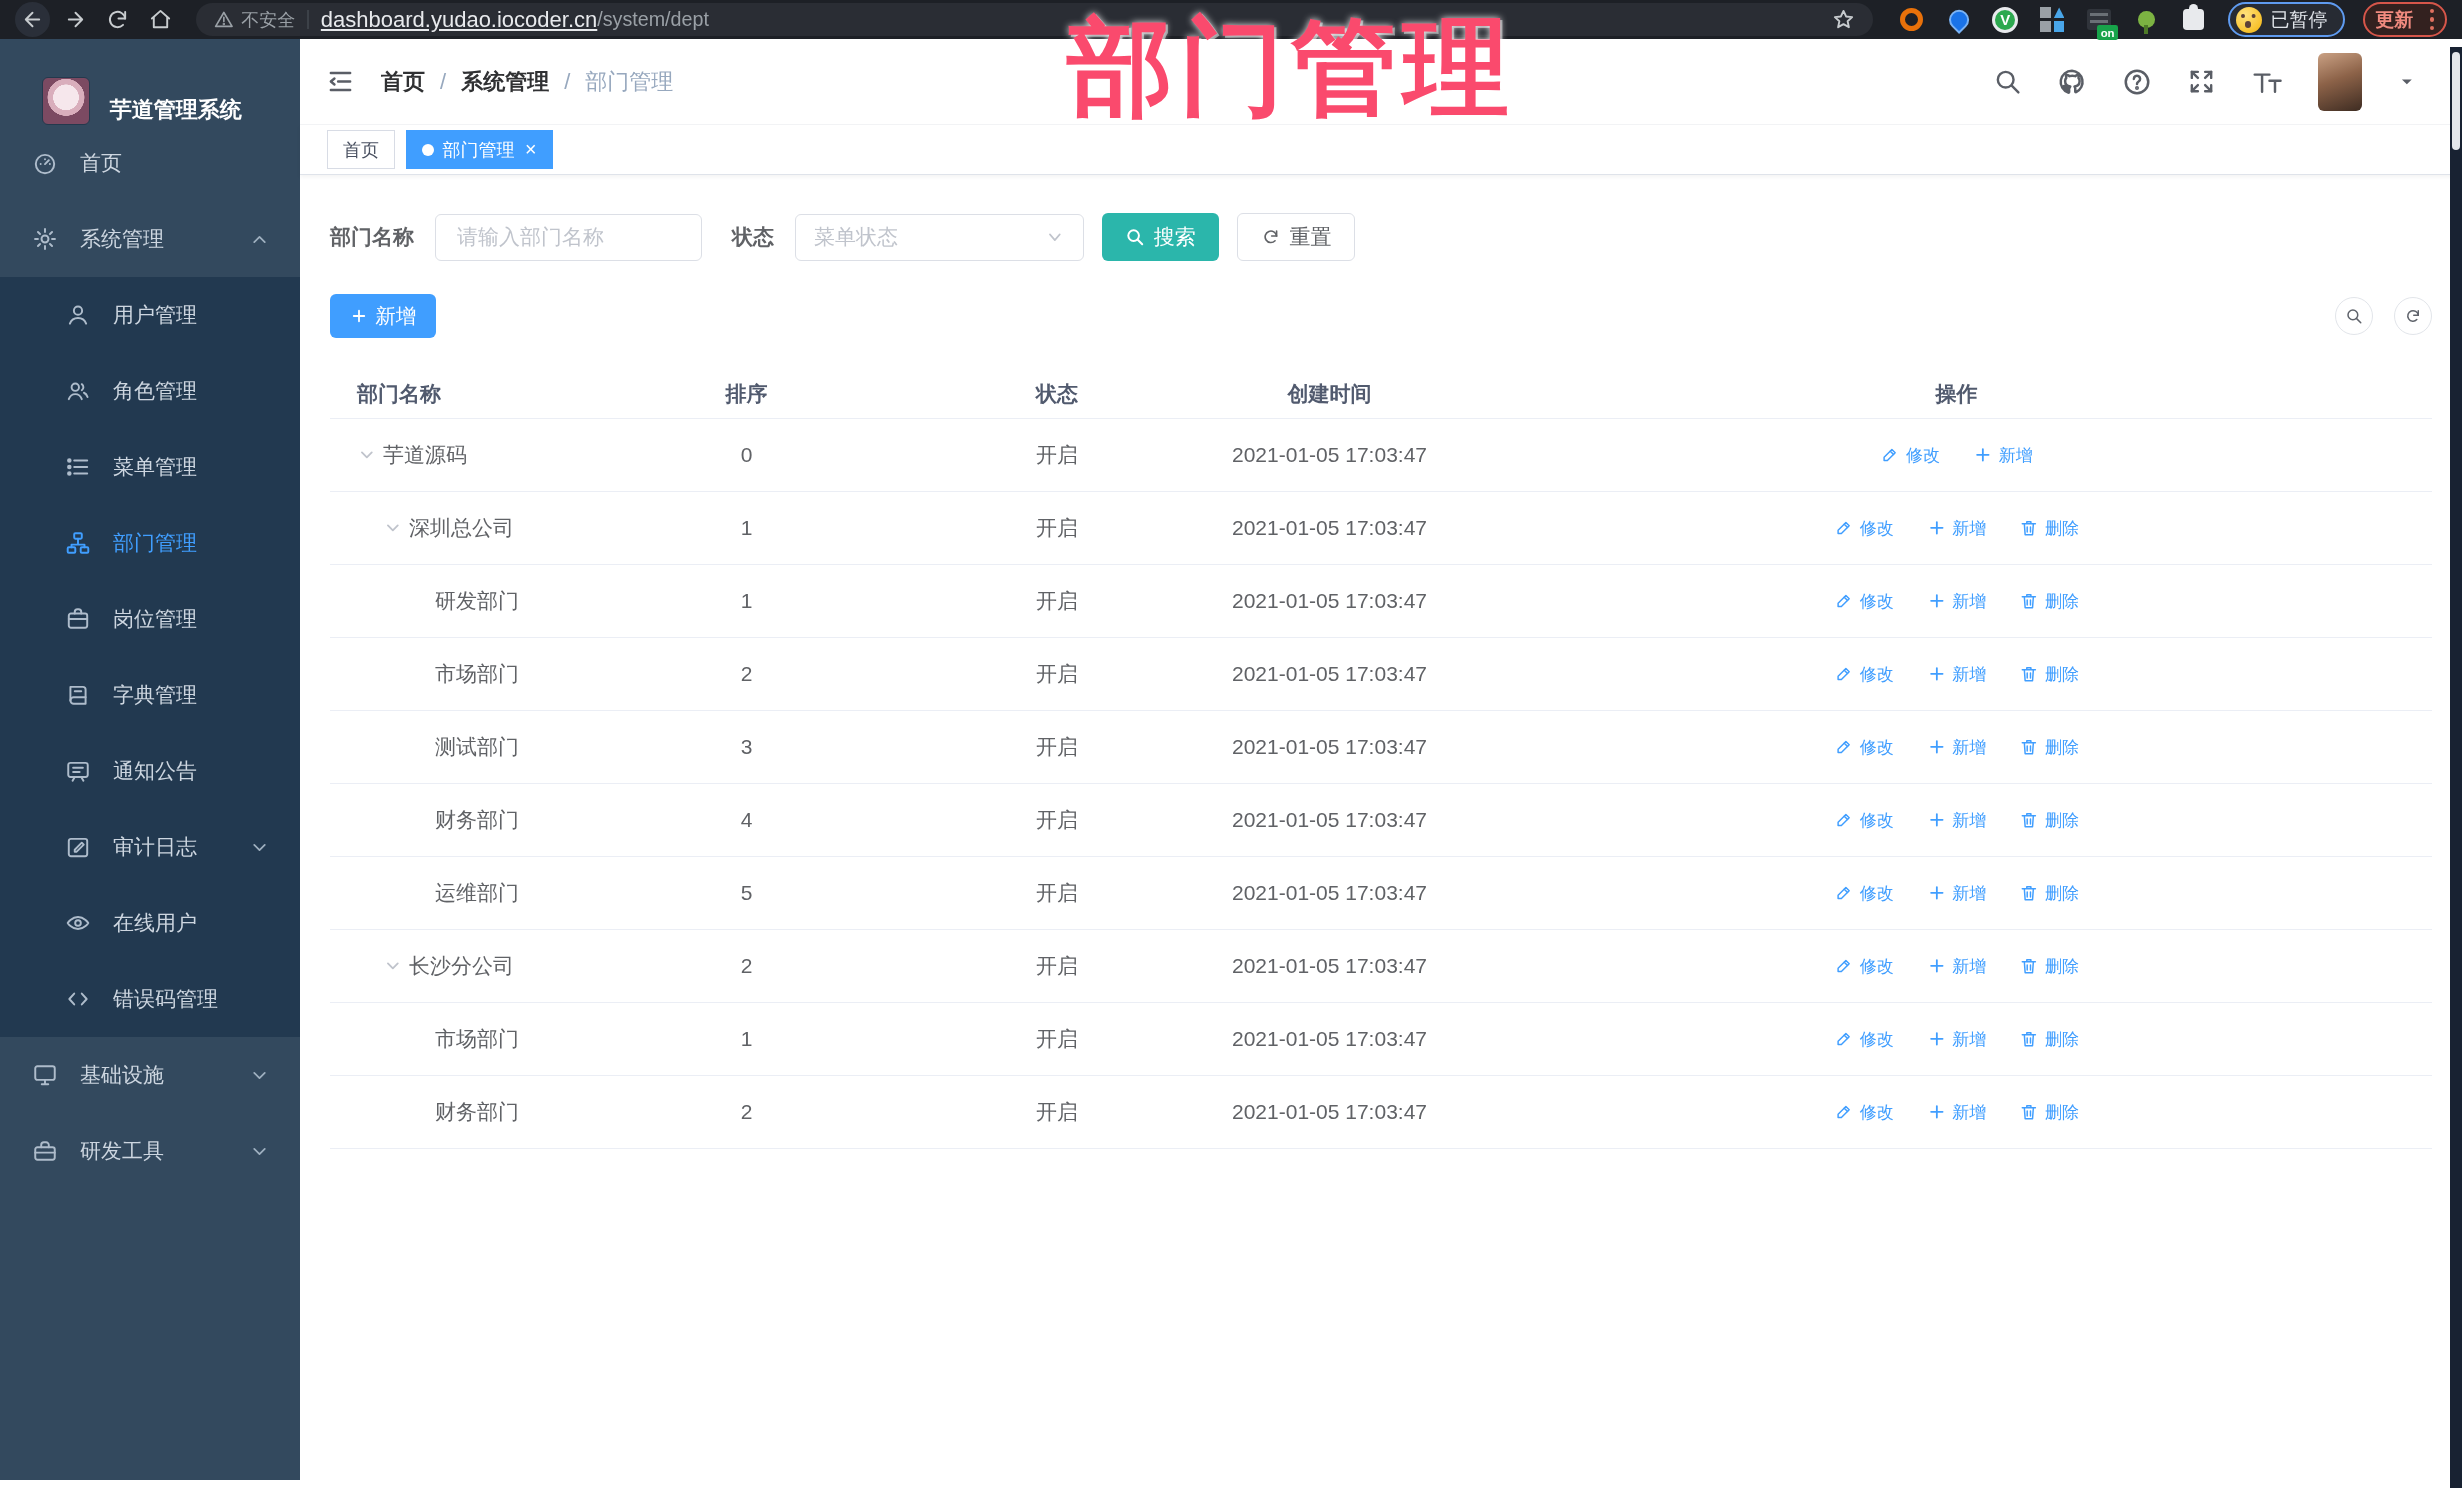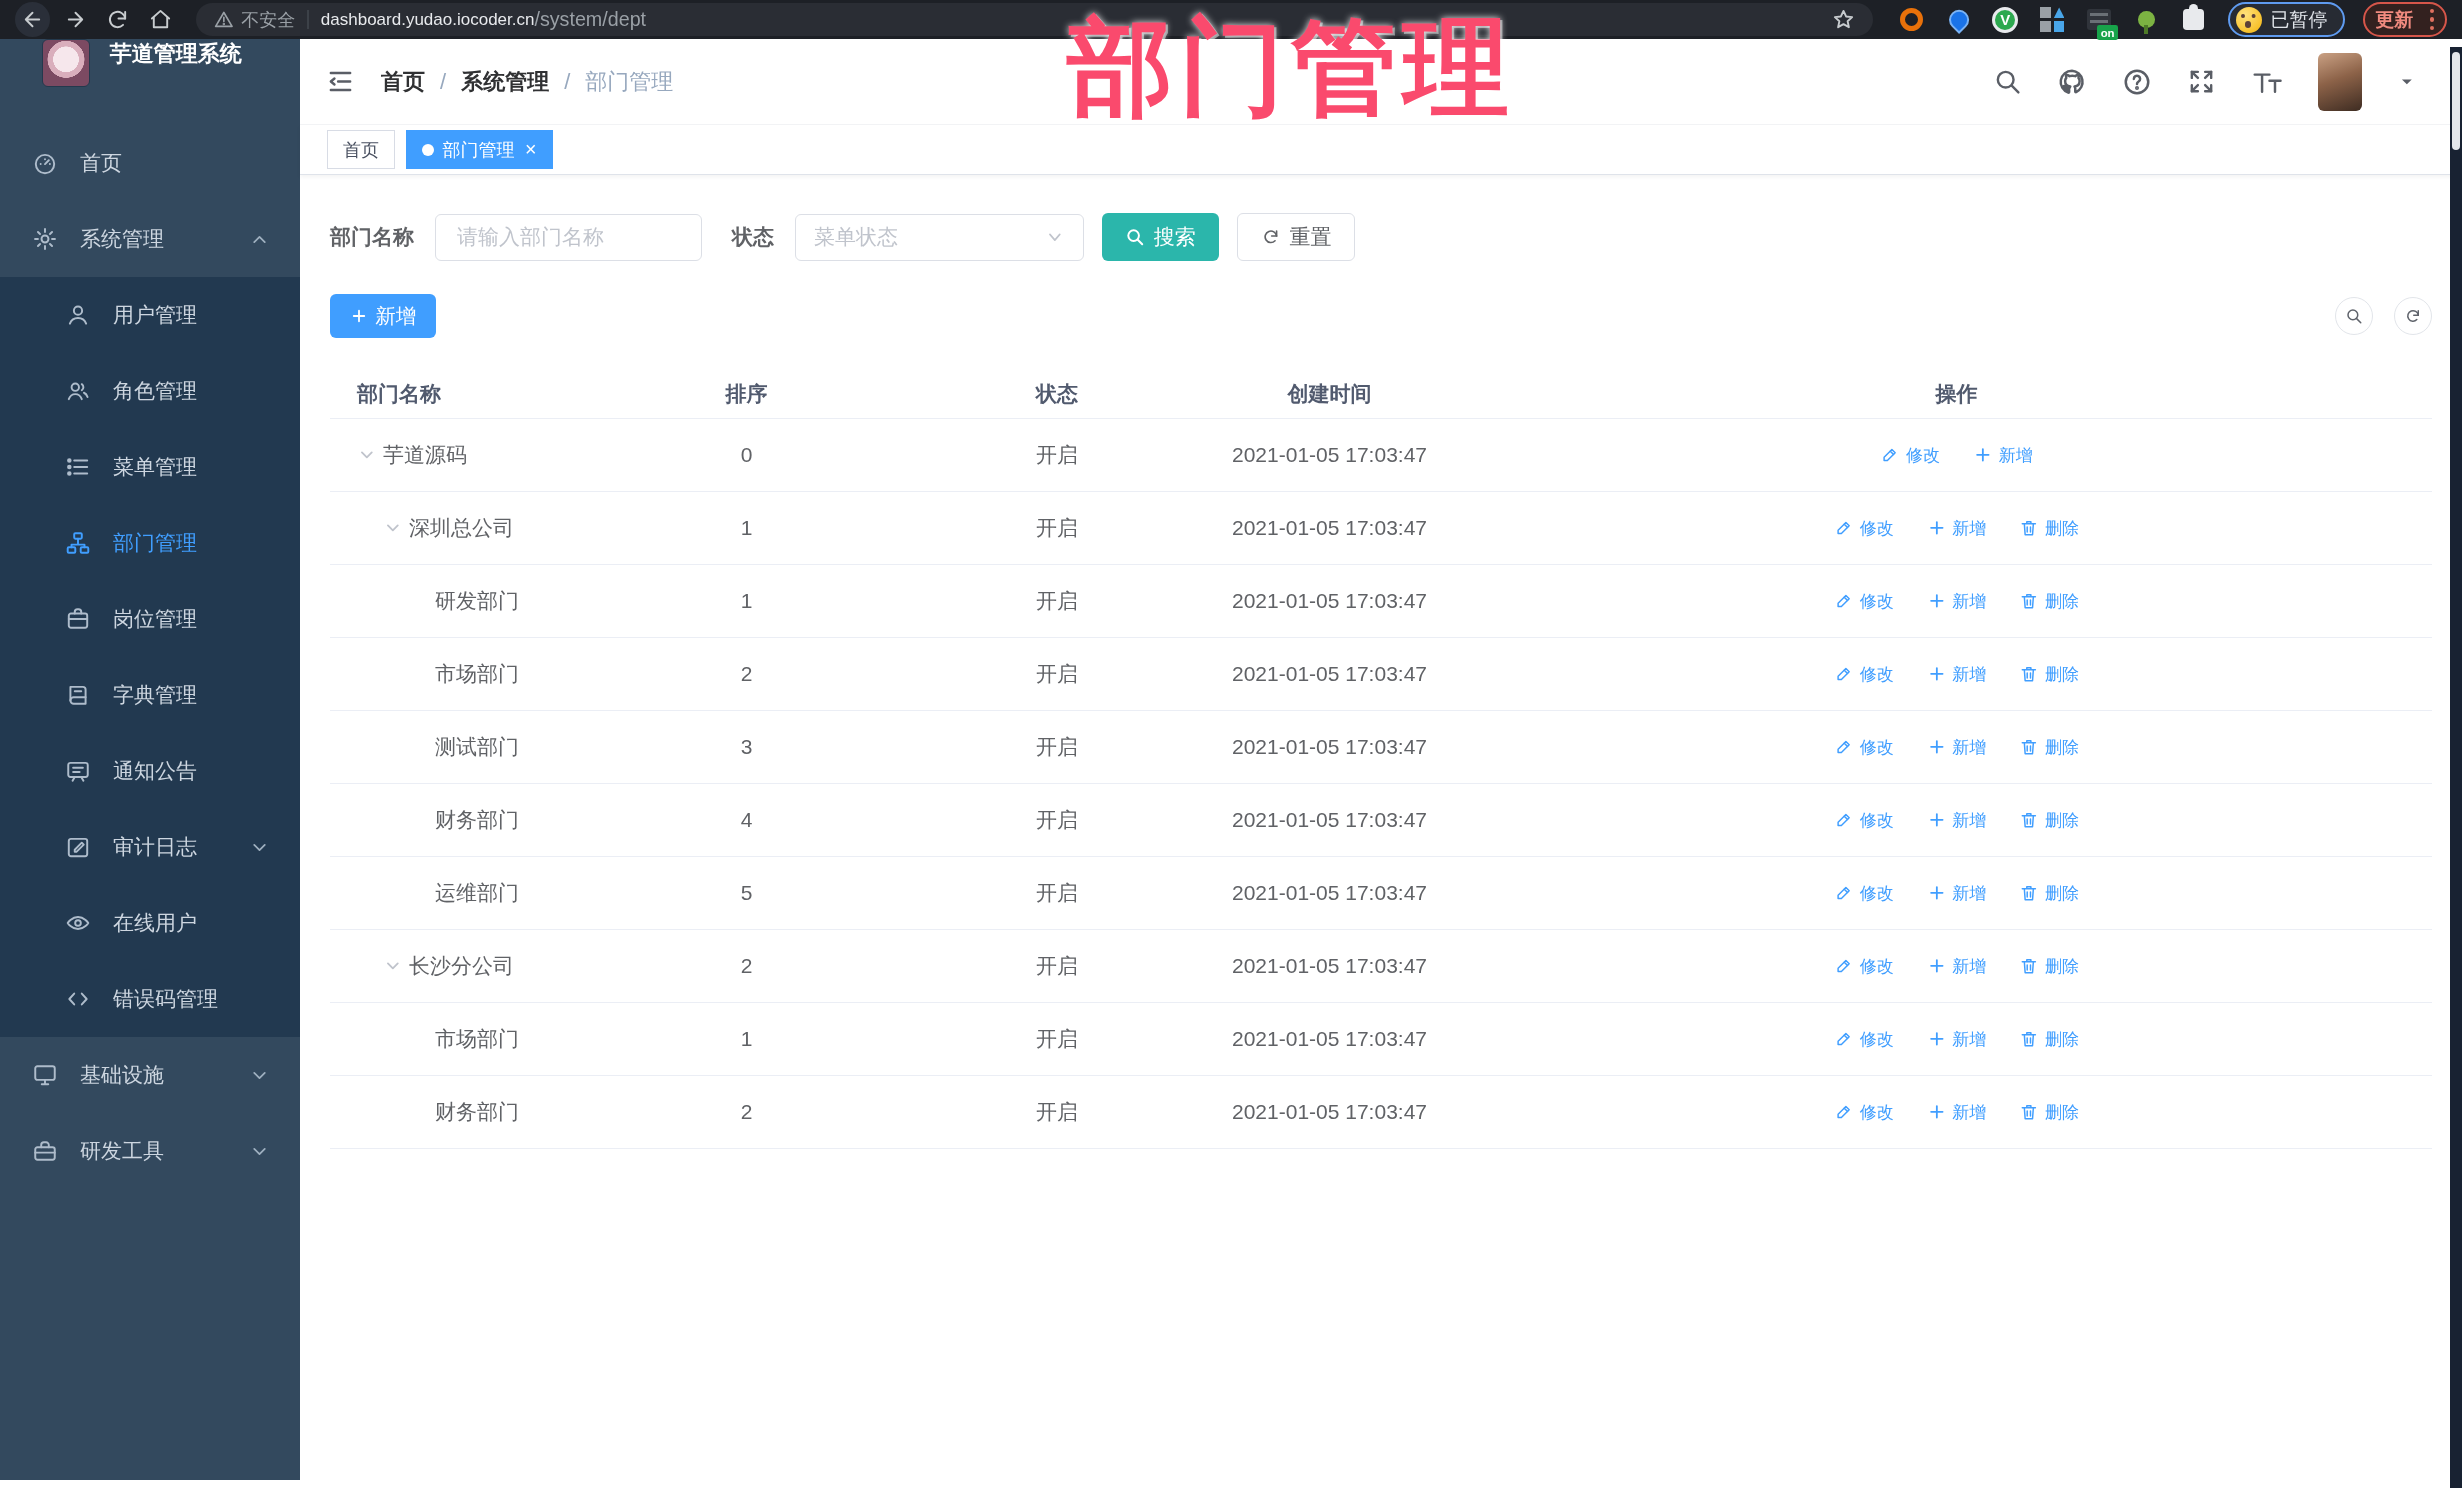--- a/index.html
+++ b/index.html
@@ -11,21 +11,21 @@
   }
   svg { display:block; }
 
   
   .browser-bar{ height:39px; background:#1d2026; display:flex; align-items:center; padding:0 15px; gap:7.6px; position:relative; z-index:5;}
   .nav-ic{ width:35px; height:35px; border-radius:50%; display:flex; align-items:center; justify-content:center; color:#c8cccf; flex-shrink:0;}
   .nav-ic.back{ background:#2a2f39; }
   .urlbar{ flex:1; height:33px; background:#2a2d34; border-radius:18px; display:flex; align-items:center; padding:0 18px; margin:0 10.6px; color:#9aa0a6; min-width:0;}
   .urlbar .sec-label{ font-size:18px; margin:0 7.6px 0 7.6px; color:#9aa0a6; white-space:nowrap;}
   .urlbar .sep{ width:1.5px; height:19.7px; background:#3c4148; margin:0 12px 0 4.5px;}
-  .urlbar .host{ color:#e8eaed; font-size:17px; white-space:nowrap;}
+  .urlbar .host{ color:#e8eaed; font-size:22px; white-space:nowrap;text-decoration:underline;}
   .urlbar .path{ color:#9aa0a6; font-size:19.7px; white-space:nowrap;}
   .urlbar .star{ margin-left:auto; color:#c8cccf;}
   .ext-row{ display:flex; align-items:center; gap:21px; margin:0 7.6px; flex-shrink:0;}
   .ext{ width:26px; height:26px; display:flex; align-items:center; justify-content:center; position:relative;}
   .ext .dot-gear{ width:23px;height:23px;border-radius:50%;border:5.3px solid #e8710a;}
   .ext .pin{ width:19.7px;height:19.7px;border-radius:50% 50% 50% 0; transform:rotate(-45deg); background:#1a73e8; border:2.3px solid #7ab3f5;}
   .ext .gcheck{ width:26px;height:26px;border-radius:50%;background:#2da94f;border:3px solid #e8eaed; display:flex;align-items:center;justify-content:center;color:#fff;font-size:15px;font-weight:bold;}
   .ext .grid4{ display:grid; grid-template-columns:10.6px 10.6px; grid-gap:3px;}
   .ext .grid4 i{ width:10.6px;height:10.6px;background:#9aa0a6;}
   .ext .grid4 i:nth-child(2){ background:#49a6e9; clip-path:polygon(50% 0,100% 100%,0 100%);}
@@ -46,21 +46,21 @@
   .chip.update{ border:2.3px solid #d6564a; background:#33211f; margin-left:10.6px; padding:0 10.6px;}
   .chip.update .chip-label{ color:#f08a7f; font-size:19px; font-weight:bold; white-space:nowrap;}
   .vdots{ display:flex; flex-direction:column; gap:3.8px; margin-left:7.6px;}
   .vdots i{ width:4.5px;height:4.5px;border-radius:50%;background:#e0705f;}
 
   
   .app{ display:flex; height:1441px; }
 
   
   .sidebar{ width:300px; flex-shrink:0; background:#33495e; overflow:hidden;}
-  .logo-row{ height:86px; display:flex; align-items:flex-start; padding-left:42px; gap:19.7px;}
+  .logo-row{ height:86px; display:flex; align-items:flex-end; padding-left:42px; gap:19.7px;}
   .logo-img{ width:48px; height:48px; border-radius:6px; flex-shrink:0;
     background:radial-gradient(circle at 50% 42%,#f6e7ec 0 36%,#d9aebc 37% 52%,#7c4a62 53% 100%); border:1.5px solid #24394d;}
   .logo-title{ color:#fff; font-size:22px; font-weight:bold; white-space:nowrap;}
   .menu{ display:flex; flex-direction:column;}
   .menu-item{ height:76px; display:flex; align-items:center; font-size:21px; color:#cdd6e0; cursor:pointer;}
   .menu-item.top{ padding:0 30px 0 32px;}
   .menu-item.sub{ padding:0 30px 0 65px; background:#223950;}
   .mi-icon{ width:30px; margin-right:18px; color:#aebccb; flex-shrink:0; display:flex;}
   .menu-item.active{ color:#409EFF;}
   .menu-item.active .mi-icon{ color:#409EFF;}

